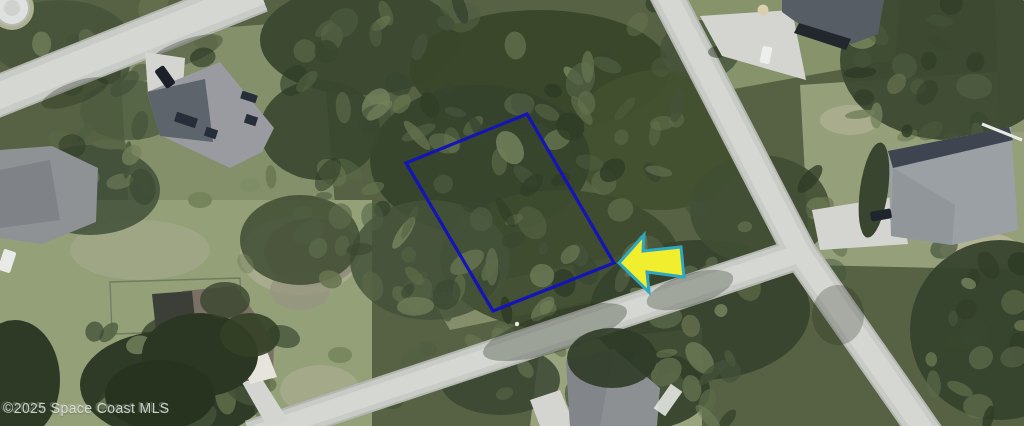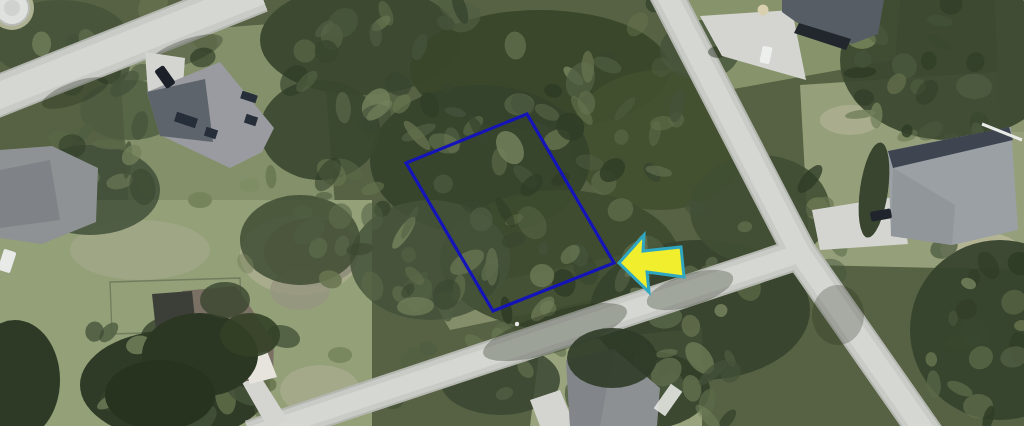--- a/index.html
+++ b/index.html
@@ -424,13 +424,14 @@
     <circle cx="12" cy="8" r="8" fill="#cfd2ce"></circle>
   </g>
   <circle cx="763" cy="10" r="5.5" fill="#d9d0b0"></circle>
   <circle cx="517" cy="324" r="2.2" fill="#e9e9e5"></circle>
 
   <polygon fill="none" stroke-linejoin="miter" points="527,114 406,163 493,311 614,263" stroke="#1414b8" stroke-width="3.2"></polygon>
 
   <polygon stroke-linejoin="miter" points="619,263 644,235 643,251 681,247 684,277 647,272 649,292" fill="#f1ee2e" stroke="#2fa7c1" stroke-width="3"></polygon>
 </svg>
 
+  <div class="watermark">©2025 Space Coast MLS</div>
 </div>
 
 </body></html>

